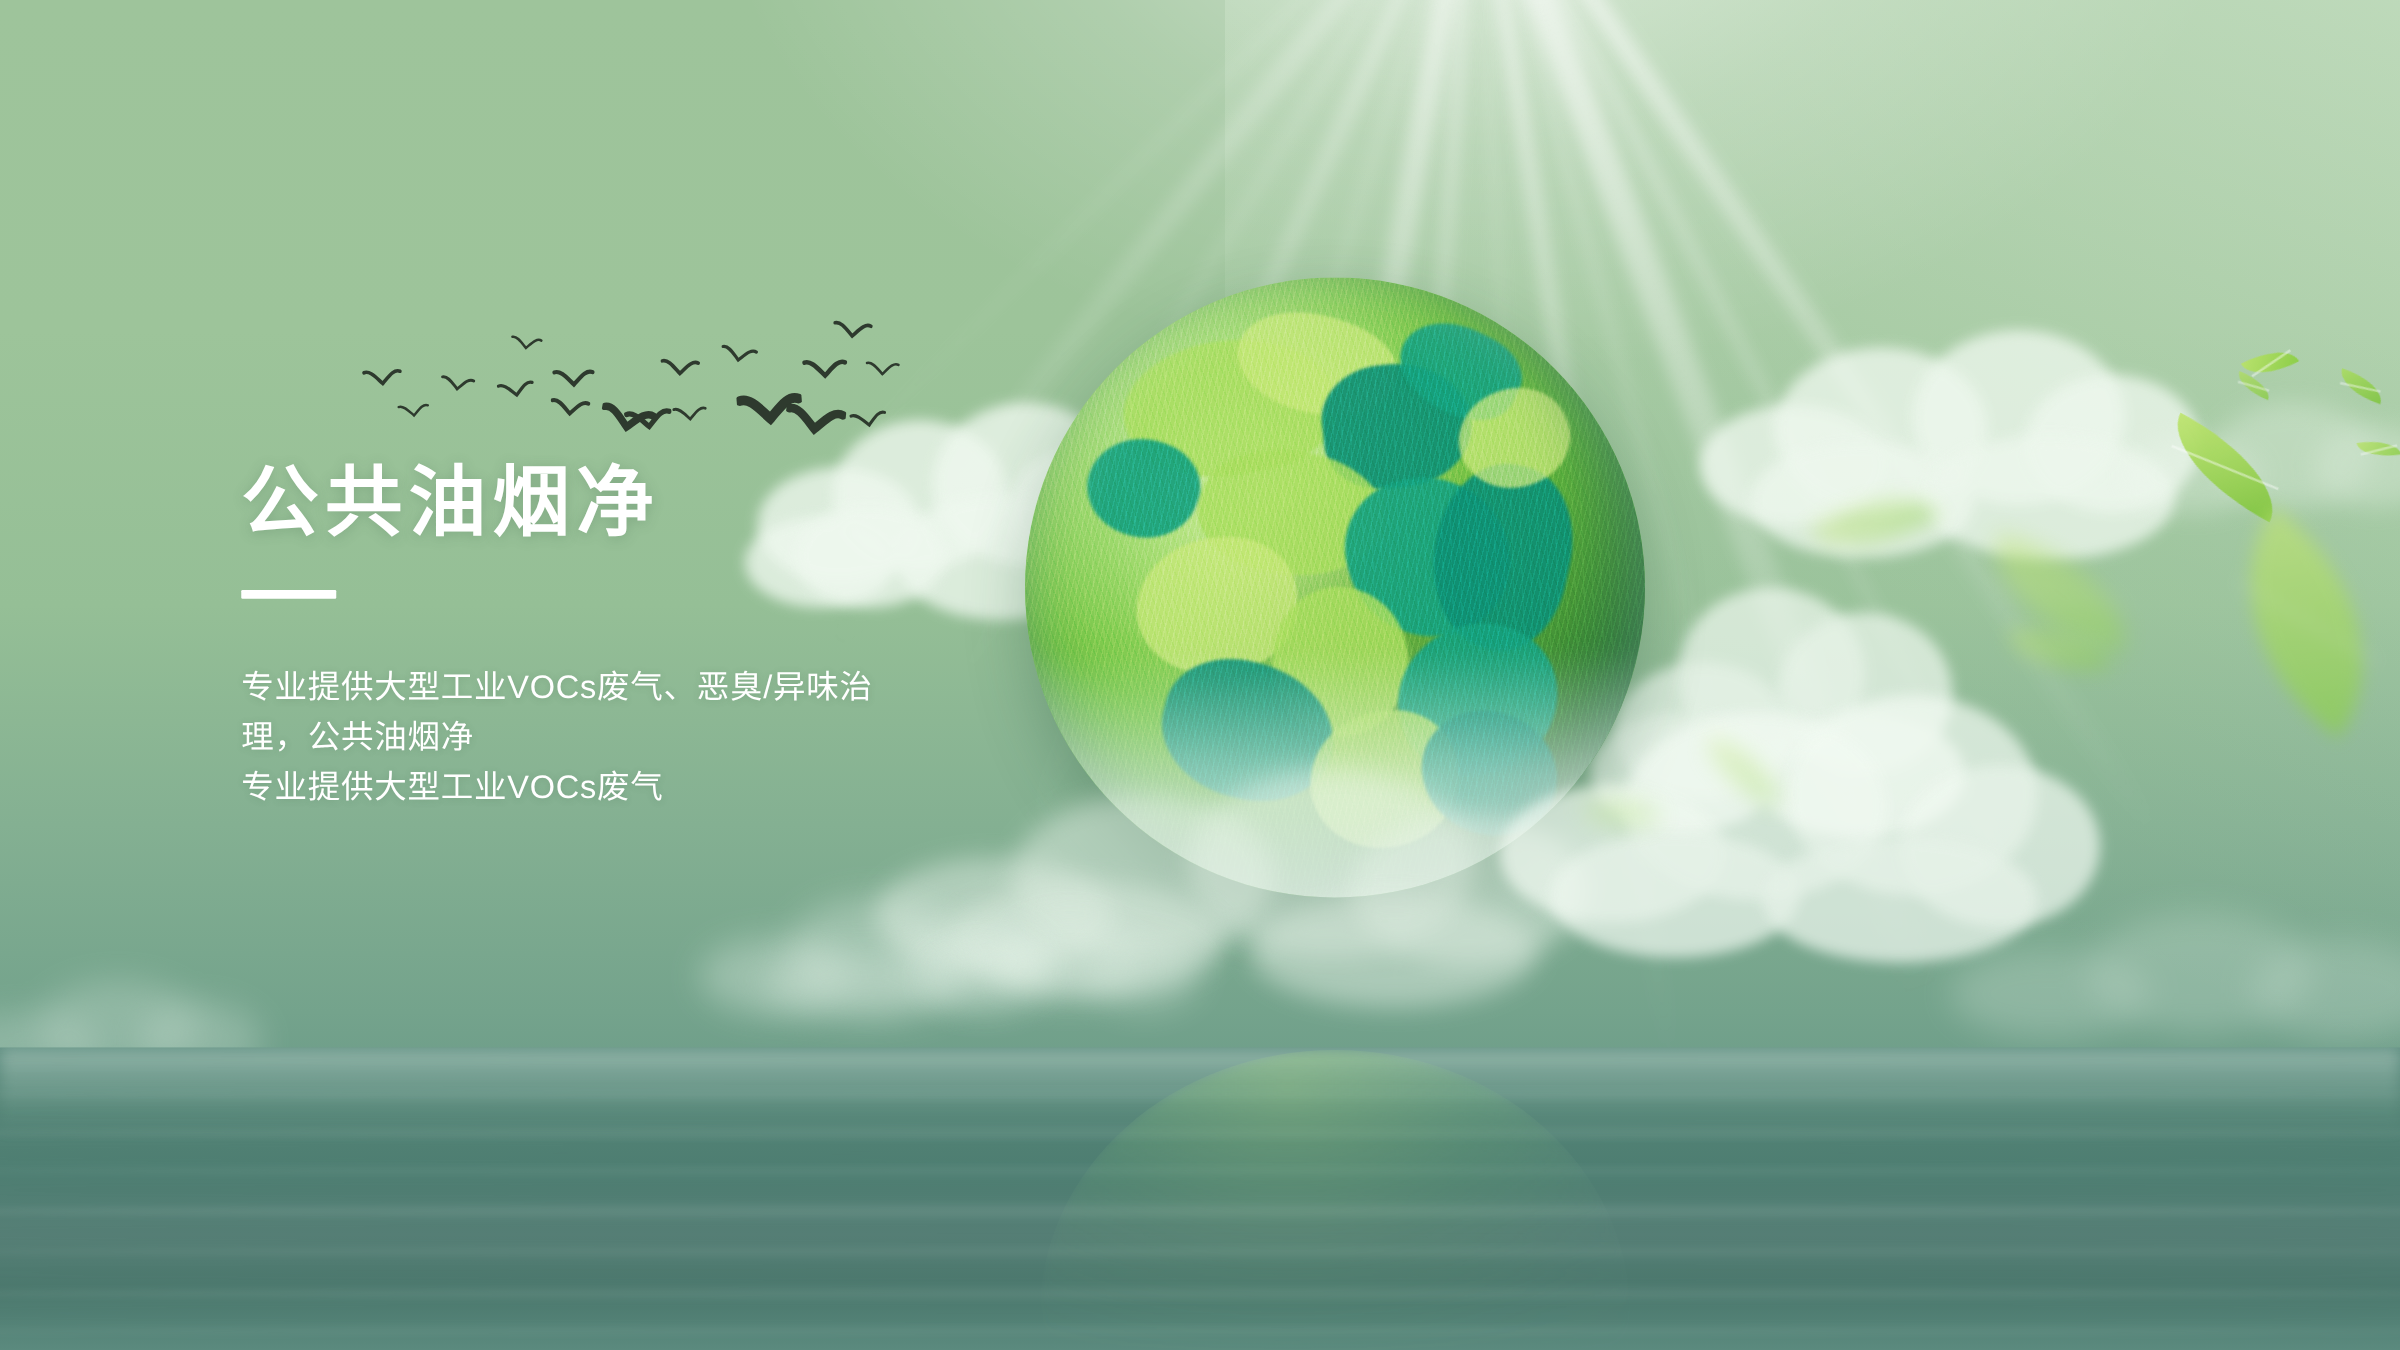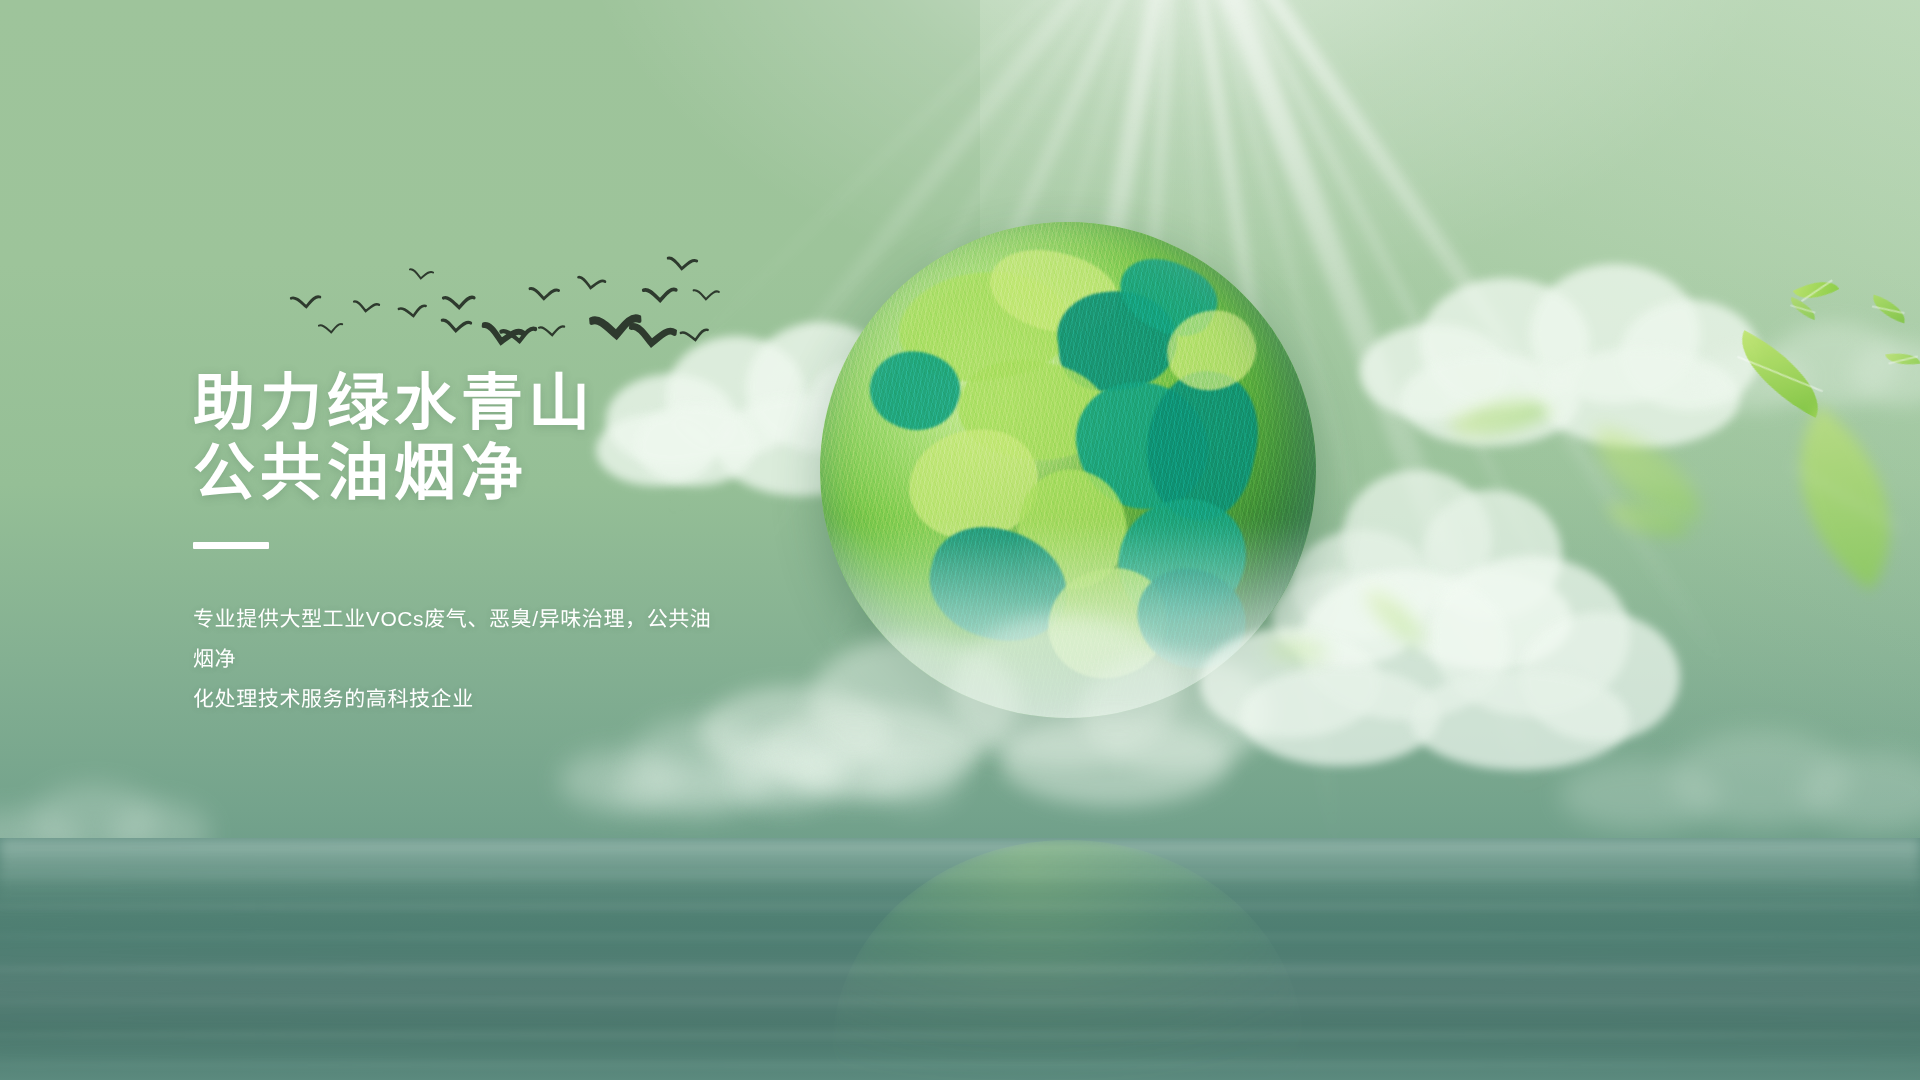--- a/index.html
+++ b/index.html
@@ -111,21 +111,21 @@
   .headline{
     margin:0;color:#ffffff;font-weight:700;
     font-size:62px;line-height:70px;letter-spacing:5px;
     text-shadow:0 2px 10px rgba(60,100,70,.25);
   }
   .headline .hl-line{display:block;}
   .rule{
     margin-top:34px;width:76px;height:7px;background:#ffffff;border-radius:1px;
   }
   .subcopy{
-    margin-top:50px;color:#ffffff;font-size:21px;line-height:40px;
+    margin-top:50px;color:#ffffff;font-size:26px;line-height:40px;
     letter-spacing:.6px;max-width:540px;font-weight:400;
     text-shadow:0 1px 6px rgba(60,100,70,.22);
   }
   .subcopy .sub-line{display:block;}
 </style>
 </head>
 <body>
 
 <div id="stage">
 
@@ -357,23 +357,22 @@
       <div class="leaf" style="left: 1360px; top: 600px; width: 70px; height: 34px; transform: rotate(22deg); filter: blur(9px); opacity: 0.34; border-radius: 0px 100%; background: linear-gradient(135deg, rgb(200, 232, 124) 0%, rgb(147, 212, 85) 100%);">
         <div style="position: absolute; left: 6%; top: 48%; width: 88%; height: 1.5px; background: rgba(255, 255, 255, 0.45); transform: rotate(-6deg);"></div>
       </div>
       <div class="leaf" style="left: 1268px; top: 636px; width: 58px; height: 28px; transform: rotate(-16deg); filter: blur(10px); opacity: 0.3; border-radius: 0px 100%; background: linear-gradient(135deg, rgb(191, 229, 111) 0%, rgb(138, 208, 69) 100%);">
         <div style="position: absolute; left: 6%; top: 48%; width: 88%; height: 1.5px; background: rgba(255, 255, 255, 0.45); transform: rotate(-6deg);"></div>
       </div>
     </div>
 
   <div class="copy">
     <h1 class="headline">
-      <span class="hl-line">助力绿水青山</span>
       <span class="hl-line">公共油烟净</span>
     </h1>
     <div class="rule"></div>
     <p class="subcopy">
       <span class="sub-line">专业提供大型工业VOCs废气、恶臭/异味治理，公共油烟净</span>
-      <span class="sub-line">化处理技术服务的高科技企业</span>
+      <span class="sub-line">专业提供大型工业VOCs废气</span>
     </p>
   </div>
 
 </div>
 
 </body></html>

